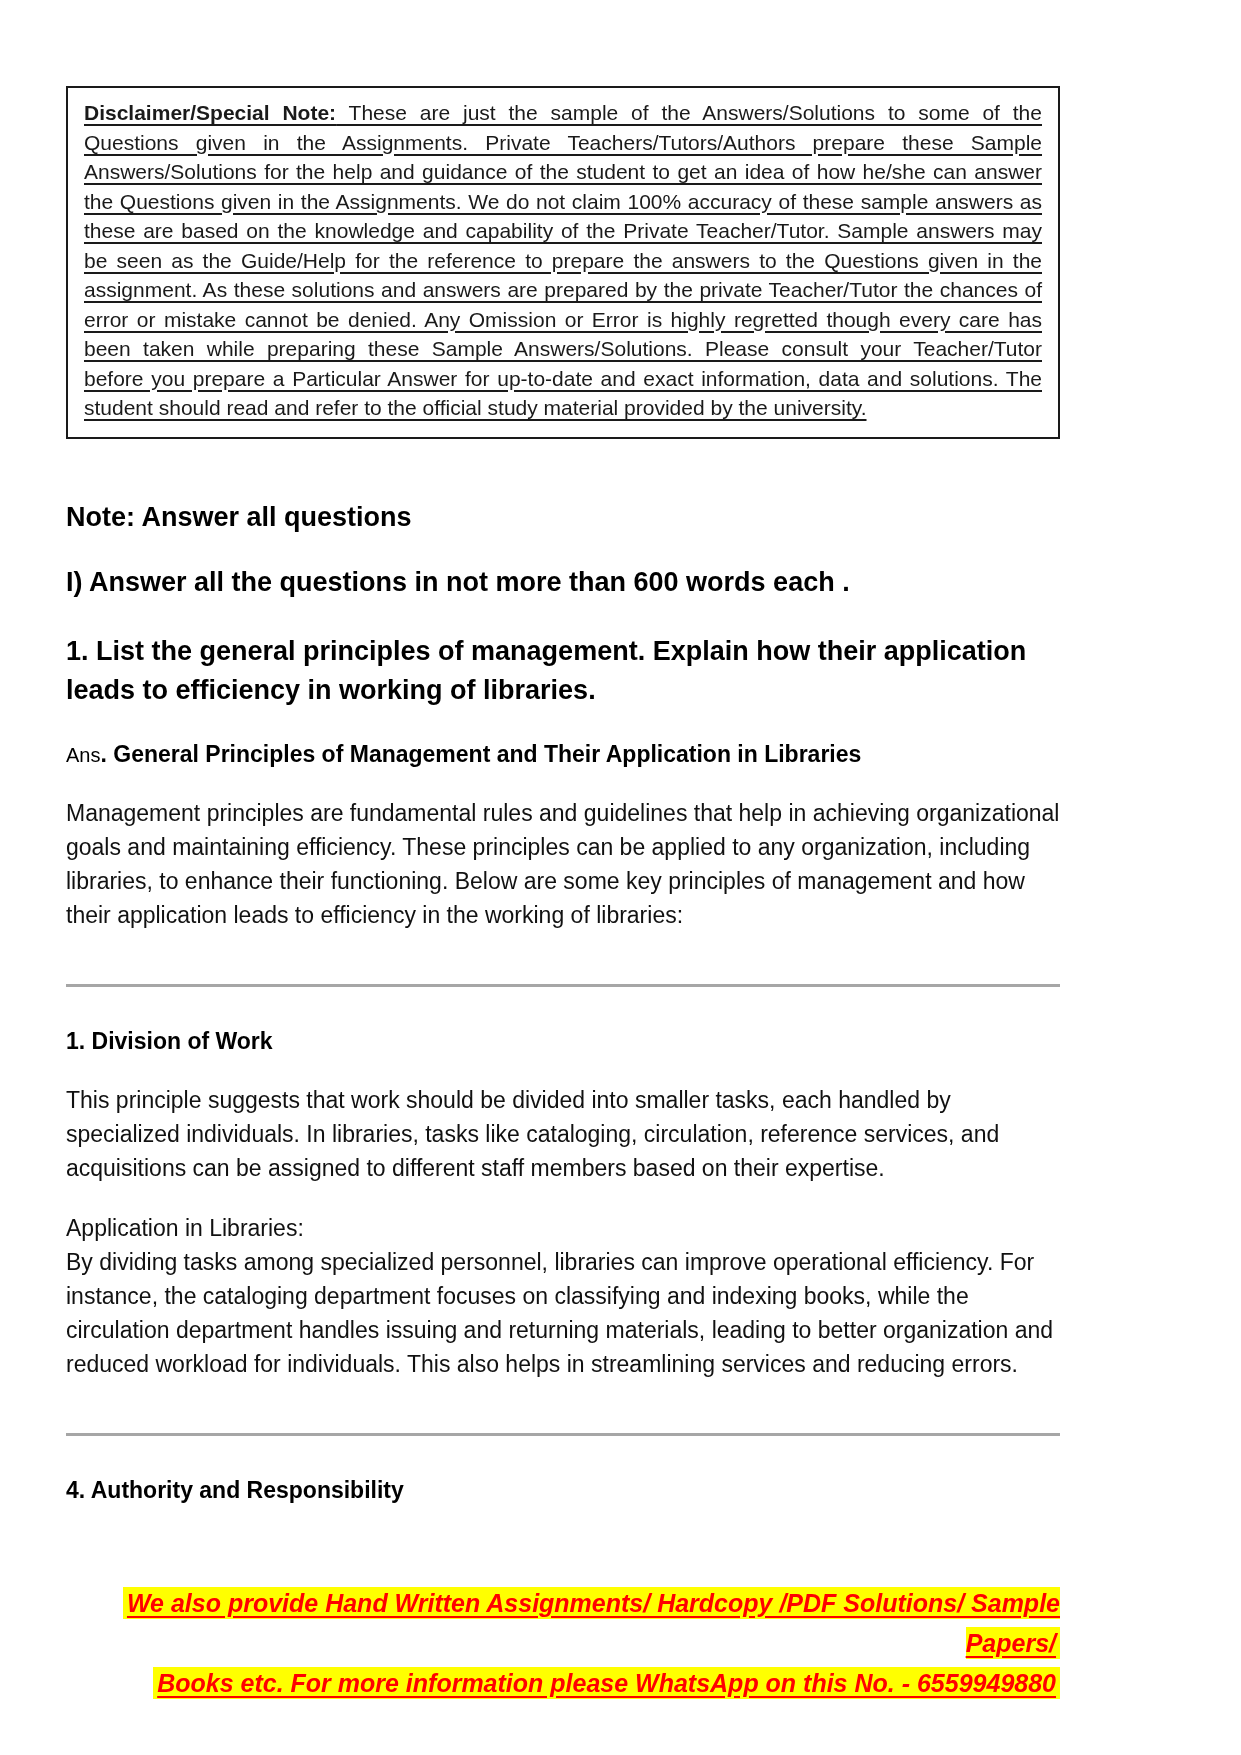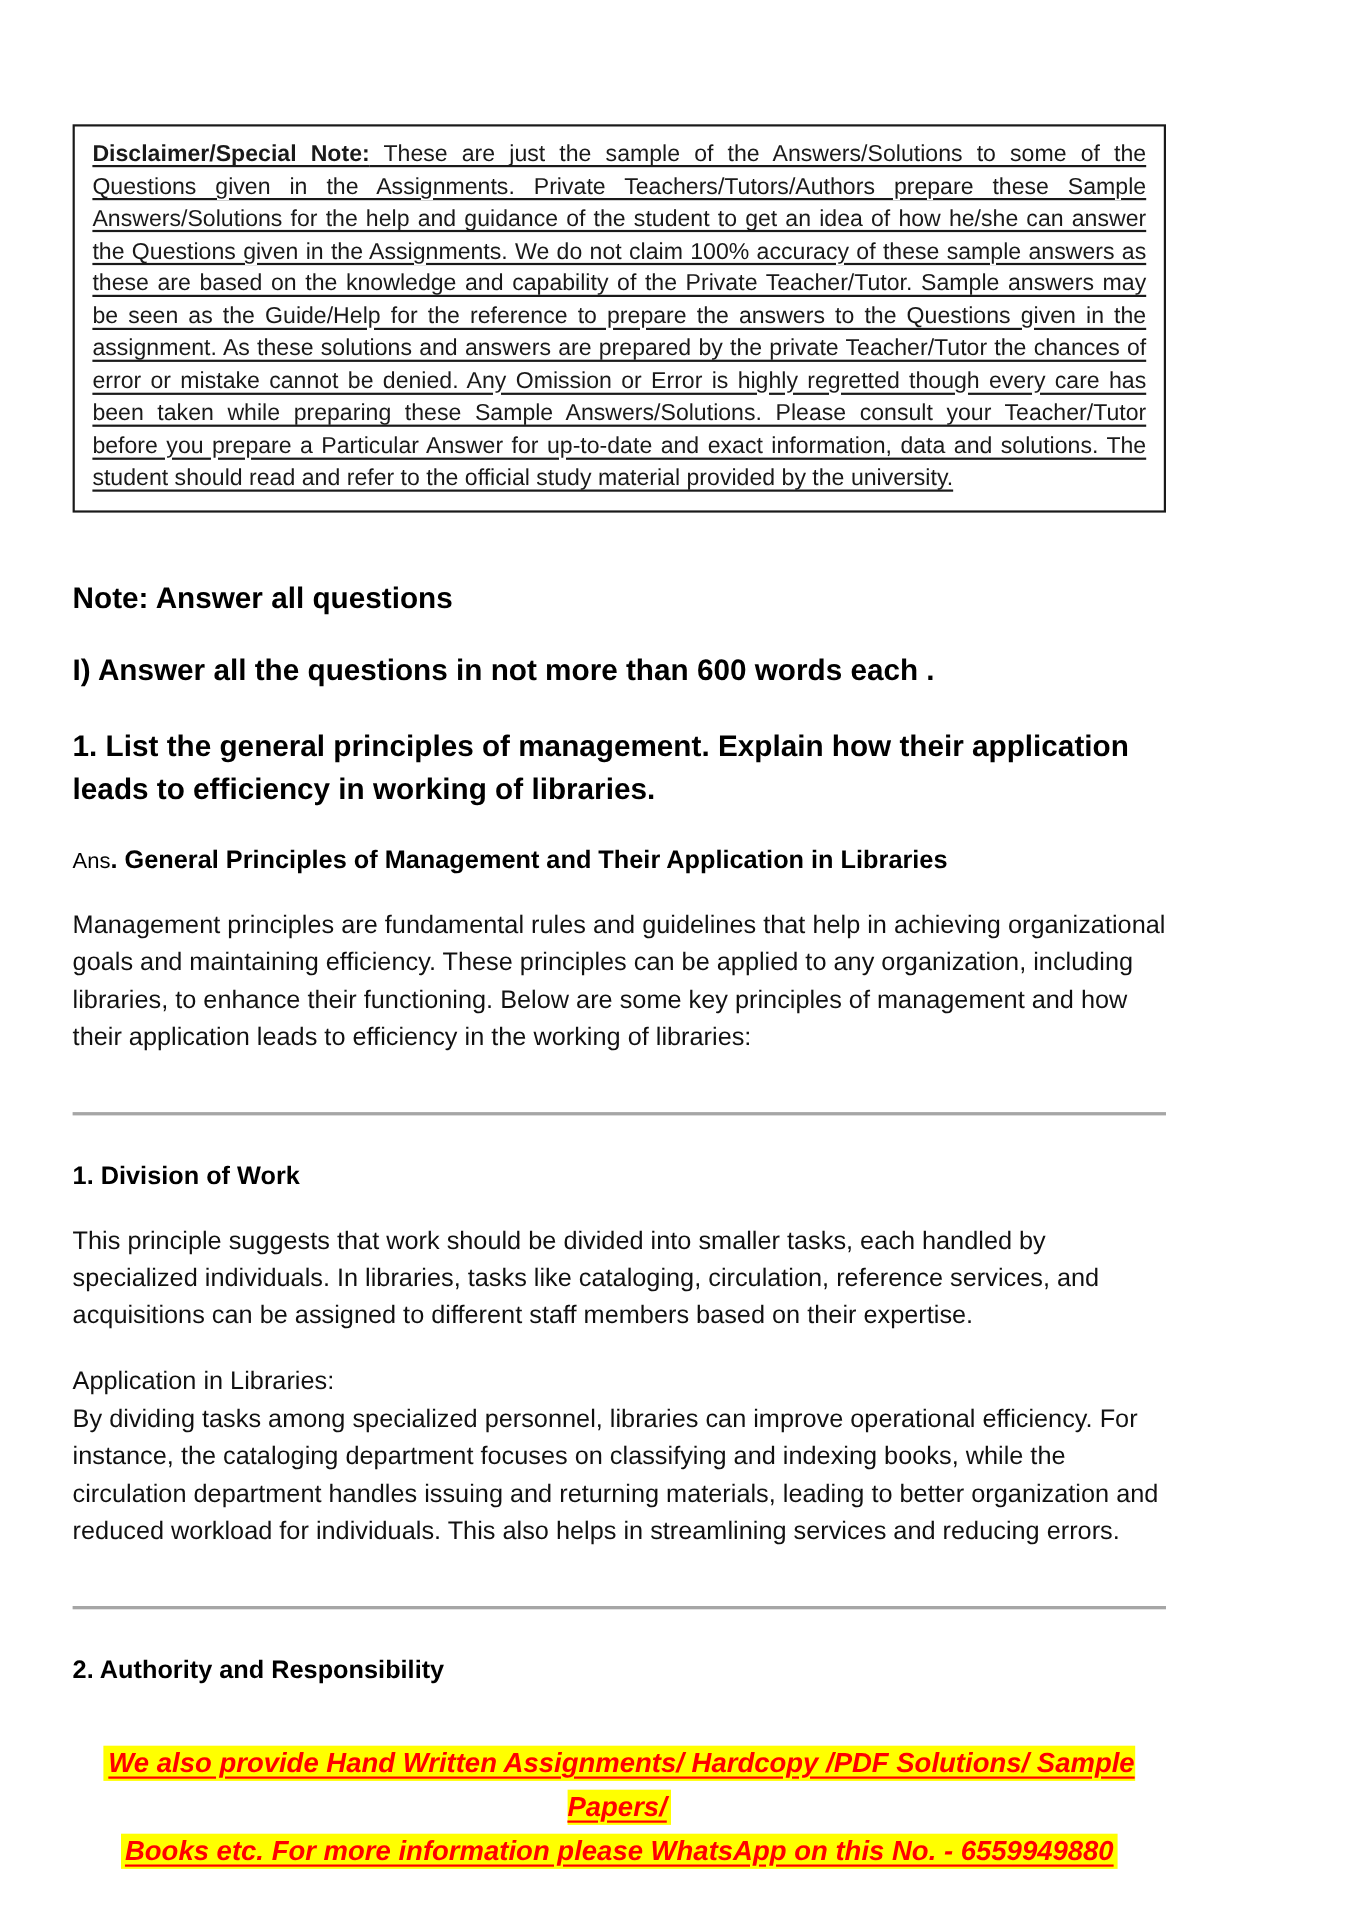--- a/index.html
+++ b/index.html
@@ -8,21 +8,21 @@
     background: #ffffff;
   }
   .page {
     position: relative;
     width: 1241px;
     height: 1755px;
     background: #ffffff;
     font-family: "Liberation Sans", "DejaVu Sans", sans-serif;
     color: #000000;
     box-sizing: border-box;
-    padding: 113px 181px 0 66px;
+    padding: 86px 181px 0 66px;
     overflow: hidden;
   }
   .disclaimer-box {
     border: 2px solid #1a1a1a;
     padding: 10px 16px 14px 16px;
     box-sizing: border-box;
   }
   .disclaimer {
     margin: 0;
     font-size: 21px;
@@ -84,21 +84,21 @@
   }
   .app-label {
     display: block;
     font-weight: normal;
   }
   .footer {
     position: absolute;
     left: 66px;
     right: 181px;
     bottom: 52px;
-    text-align: center;
+    text-align: right;
     font-size: 25px;
     font-weight: bold;
     font-style: italic;
     line-height: 40px;
     margin-top: 47px;
   }
   .hl {
     background: #ffff00;
     color: #ff0000;
     text-decoration: underline;
@@ -128,20 +128,20 @@
   <hr class="divider">
 
   <h3 class="sub-heading">1. Division of Work</h3>
 
   <p class="body-text">This principle suggests that work should be divided into smaller tasks, each handled by specialized individuals. In libraries, tasks like cataloging, circulation, reference services, and acquisitions can be assigned to different staff members based on their expertise.</p>
 
   <p class="body-text"><span class="app-label">Application in Libraries:</span><span>By dividing tasks among specialized personnel, libraries can improve operational efficiency. For instance, the cataloging department focuses on classifying and indexing books, while the circulation department handles issuing and returning materials, leading to better organization and reduced workload for individuals. This also helps in streamlining services and reducing errors.</span></p>
 
   <hr class="divider">
 
-  <h3 class="sub-heading">2. Authority and Responsibility</h3>
+  <h3 class="sub-heading">4. Authority and Responsibility</h3>
 
   <div class="footer">
     <span class="hl">We also provide Hand Written Assignments/ Hardcopy /PDF Solutions/ Sample Papers/</span><br>
     <span class="hl">Books etc. For more information please WhatsApp on this No. - 6559949880</span>
   </div>
 
 </div>
 
 </body></html>

